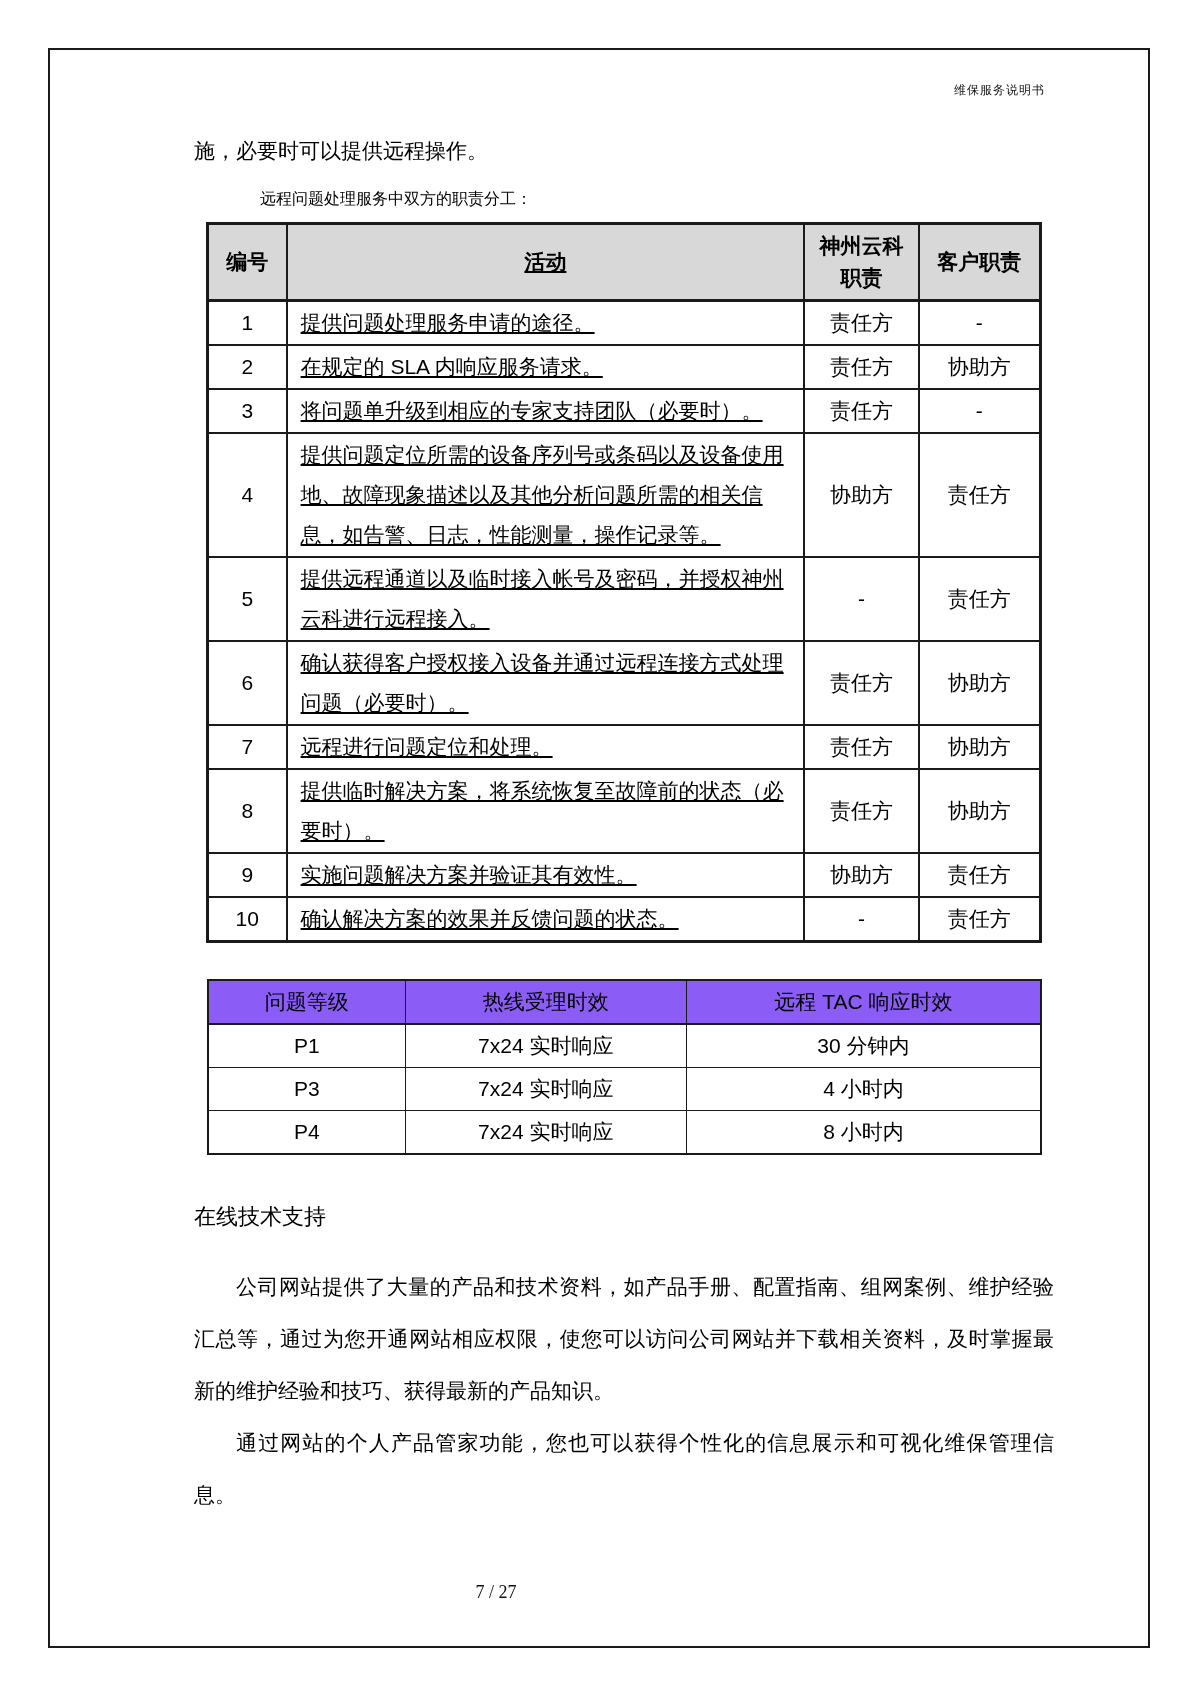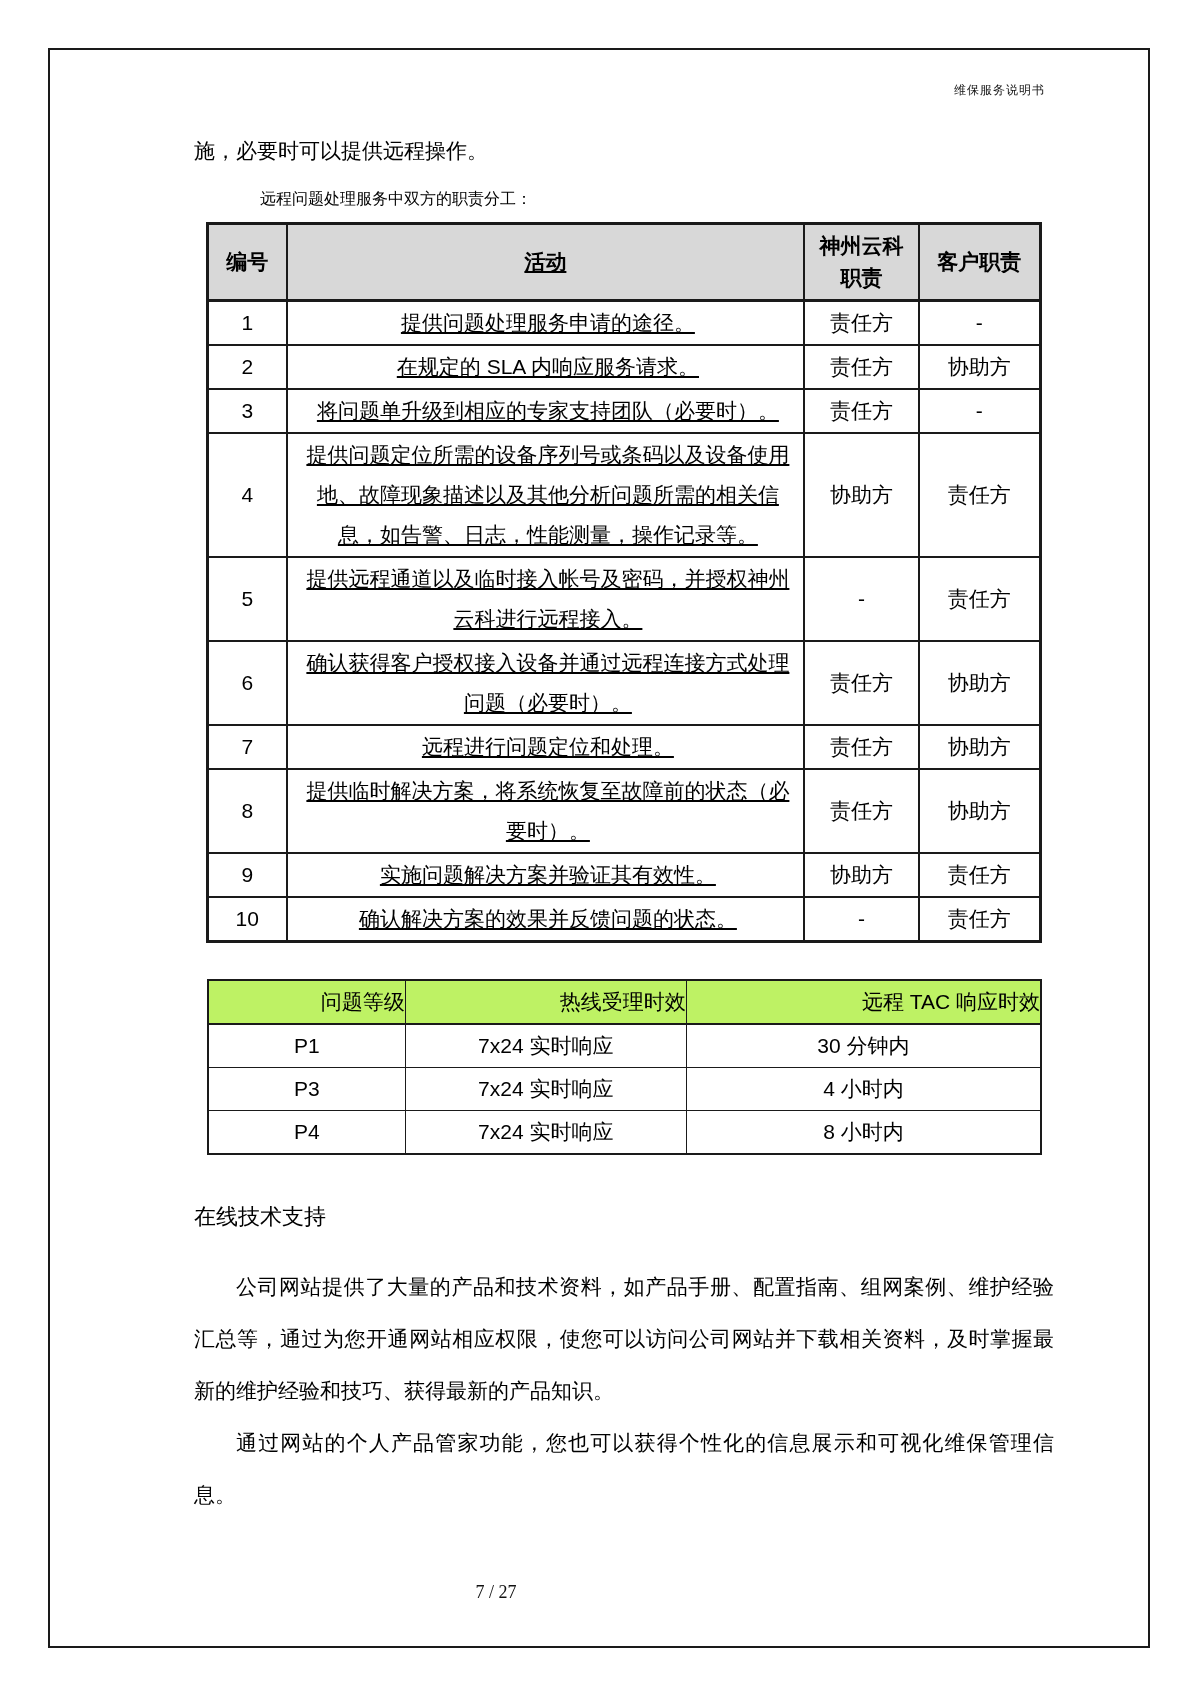--- a/index.html
+++ b/index.html
@@ -75,21 +75,21 @@
   }
   .table1 td {
     border: 2px solid #1a1a1a;
     font-size: 21px;
     line-height: 40px;
     padding: 1px 6px;
     text-align: center;
     vertical-align: middle;
   }
   .table1 td:nth-child(2) {
-    text-align: center;
+    text-align: left;
     padding-left: 13px;
     padding-right: 8px;
   }
   .table1 th:nth-child(1), .table1 td:nth-child(1) { width: 8.7%; }
   .table1 th:nth-child(2), .table1 td:nth-child(2) { width: 64.0%; text-decoration: underline; }
   .table1 th:nth-child(3), .table1 td:nth-child(3) { width: 13.2%; }
   .table1 th:nth-child(4), .table1 td:nth-child(4) { width: 14.1%; }
   
   .section-title {
     margin: 36px 0 0 0;
@@ -98,28 +98,28 @@
     line-height: 28px;
   }
   .section-title.online { margin-top: 48px; }
   
   .table2 {
     margin: 36px 0 0 13px;
     width: 835px;
     border: 2px solid #1a1a1a;
   }
   .table2 th {
-    background: #bef264;
+    background: #8b5cf6;
     border: 1px solid #1a1a1a;
     border-bottom: 2px solid #1a1a1a;
     font-size: 21px;
     font-weight: normal;
     line-height: 42px;
     padding: 0 0;
-    text-align: right;
+    text-align: center;
   }
   .table2 td {
     border: 1px solid #1a1a1a;
     font-size: 21px;
     line-height: 42px;
     padding: 0 12px;
     text-align: center;
   }
   .table2 th:nth-child(1), .table2 td:nth-child(1) { width: 23.6%; }
   .table2 th:nth-child(2), .table2 td:nth-child(2) { width: 33.8%; }

